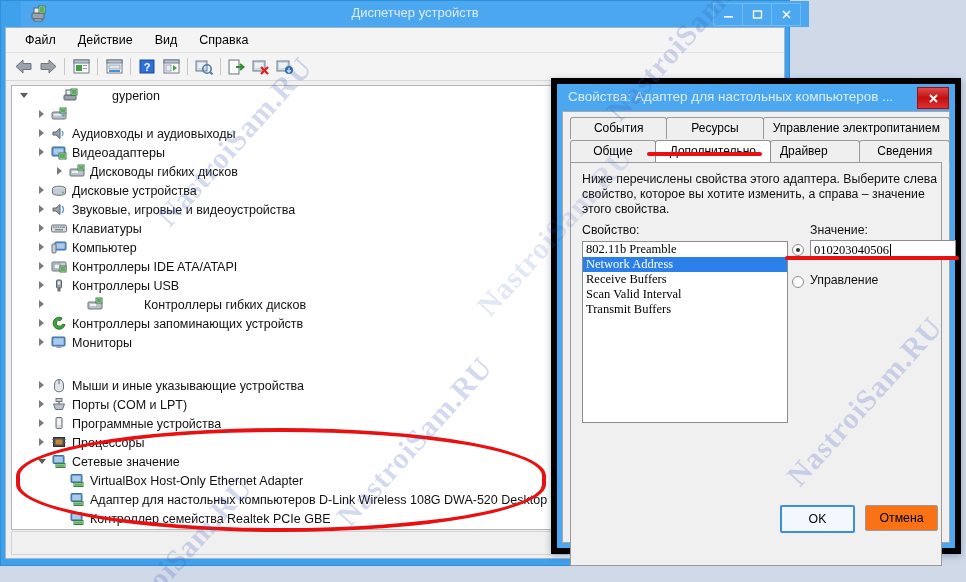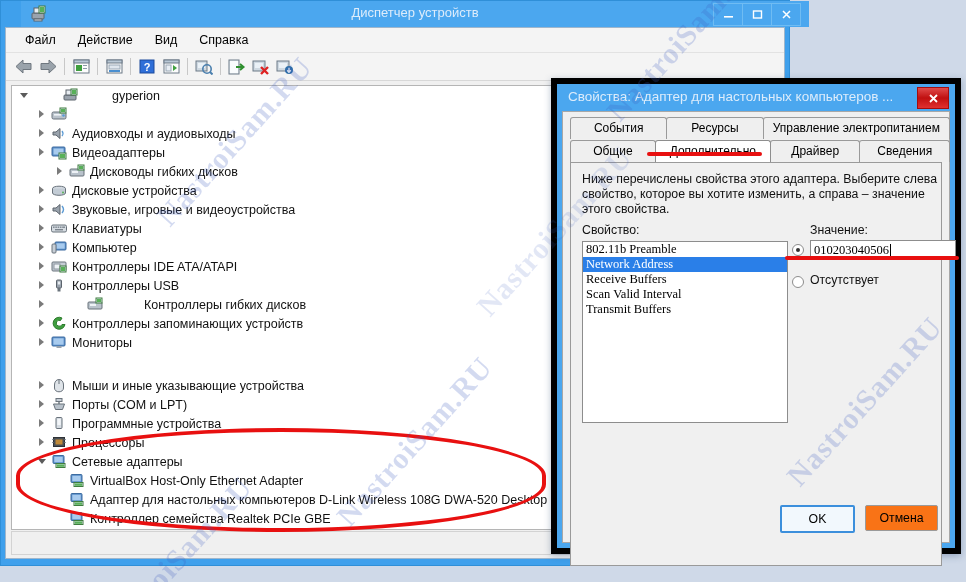--- a/index.html
+++ b/index.html
@@ -465,21 +465,21 @@
             <span class="label">Процессоры</span>
           </div>
           <div class="node" style="padding-left: 26px;">
             <span class="arrow open"></span>
             <span class="ico"><svg width="16" height="15" viewBox="0 0 16 15">
                 <rect x="2" y="1.5" width="11" height="8" rx="1" fill="#5b8fc9" stroke="#3c6ba0"></rect>
                 <rect x="3.3" y="2.8" width="8.4" height="5.4" fill="#a8cbee"></rect>
                 <rect x="5" y="9.5" width="9" height="4" fill="#dfe6ee" stroke="#3e7d3e"></rect>
                 <rect x="6" y="10.4" width="7" height="2.4" fill="#58b158"></rect>
               </svg></span>
-            <span class="label">Сетевые адаптеры</span>
+            <span class="label">Сетевые значение</span>
           </div>
           <div class="node" style="padding-left: 44px;">
             <span class="arrow none"></span>
             <span class="ico"><svg width="16" height="15" viewBox="0 0 16 15">
                 <rect x="2" y="1.5" width="11" height="8" rx="1" fill="#5b8fc9" stroke="#3c6ba0"></rect>
                 <rect x="3.3" y="2.8" width="8.4" height="5.4" fill="#a8cbee"></rect>
                 <rect x="5" y="9.5" width="9" height="4" fill="#dfe6ee" stroke="#3e7d3e"></rect>
                 <rect x="6" y="10.4" width="7" height="2.4" fill="#58b158"></rect>
               </svg></span>
             <span class="label">VirtualBox Host-Only Ethernet Adapter</span>
@@ -541,21 +541,21 @@
 
     <div class="tabstrip-wrap">
       <div class="tabrow row1">
         <div class="tab" style="width:90px;justify-content:center;text-align:center;">События</div>
         <div class="tab" style="width:90px;text-align:center;">Ресурсы</div>
         <div class="tab" style="text-align:center;">Управление электропитанием</div>
       </div>
       <div class="tabrow row2" style="margin-top:1px;">
         <div class="tab" style="width:82px;text-align:center;">Общие</div>
         <div class="tab sel" style="width:120px;text-align:center;">Дополнительно</div>
-        <div class="tab" style="width:88px;text-align:center;">Драйвер</div>
+        <div class="tab" style="width:88px;text-align:left;">Драйвер</div>
         <div class="tab" style="width:88px;text-align:center;">Сведения</div>
       </div>
     </div>
 
     <div class="tabpage">
       <div class="desc">Ниже перечислены свойства этого адаптера. Выберите слева свойство, которое вы хотите изменить, а справа – значение этого свойства.</div>
 
       <div class="lbl" style="left:11px;top:60px;">Свойство:</div>
       <div class="lbl" style="left:239px;top:60px;">Значение:</div>
 
@@ -566,21 +566,21 @@
           <div class="lrow">Scan Valid Interval</div>
           <div class="lrow">Transmit Buffers</div>
         </div>
 
       <div class="radio on" style="left:221px;top:81px;"></div>
       <div class="txtinput">
         <span>010203040506</span><span class="caret"></span>
       </div>
 
       <div class="radio" style="left:221px;top:113px;"></div>
-      <div class="lbl" style="left:239px;top:110px;">Отсутствует</div>
+      <div class="lbl" style="left:239px;top:110px;">Управление</div>
     </div>
 
     <div class="dlg-btns">
       <div class="btn def">OK</div>
       <div class="btn">Отмена</div>
     </div>
   </div>
 </div>
 
 <div class="ink ink-line" style="left:647px;top:152px;width:115px;"></div>

